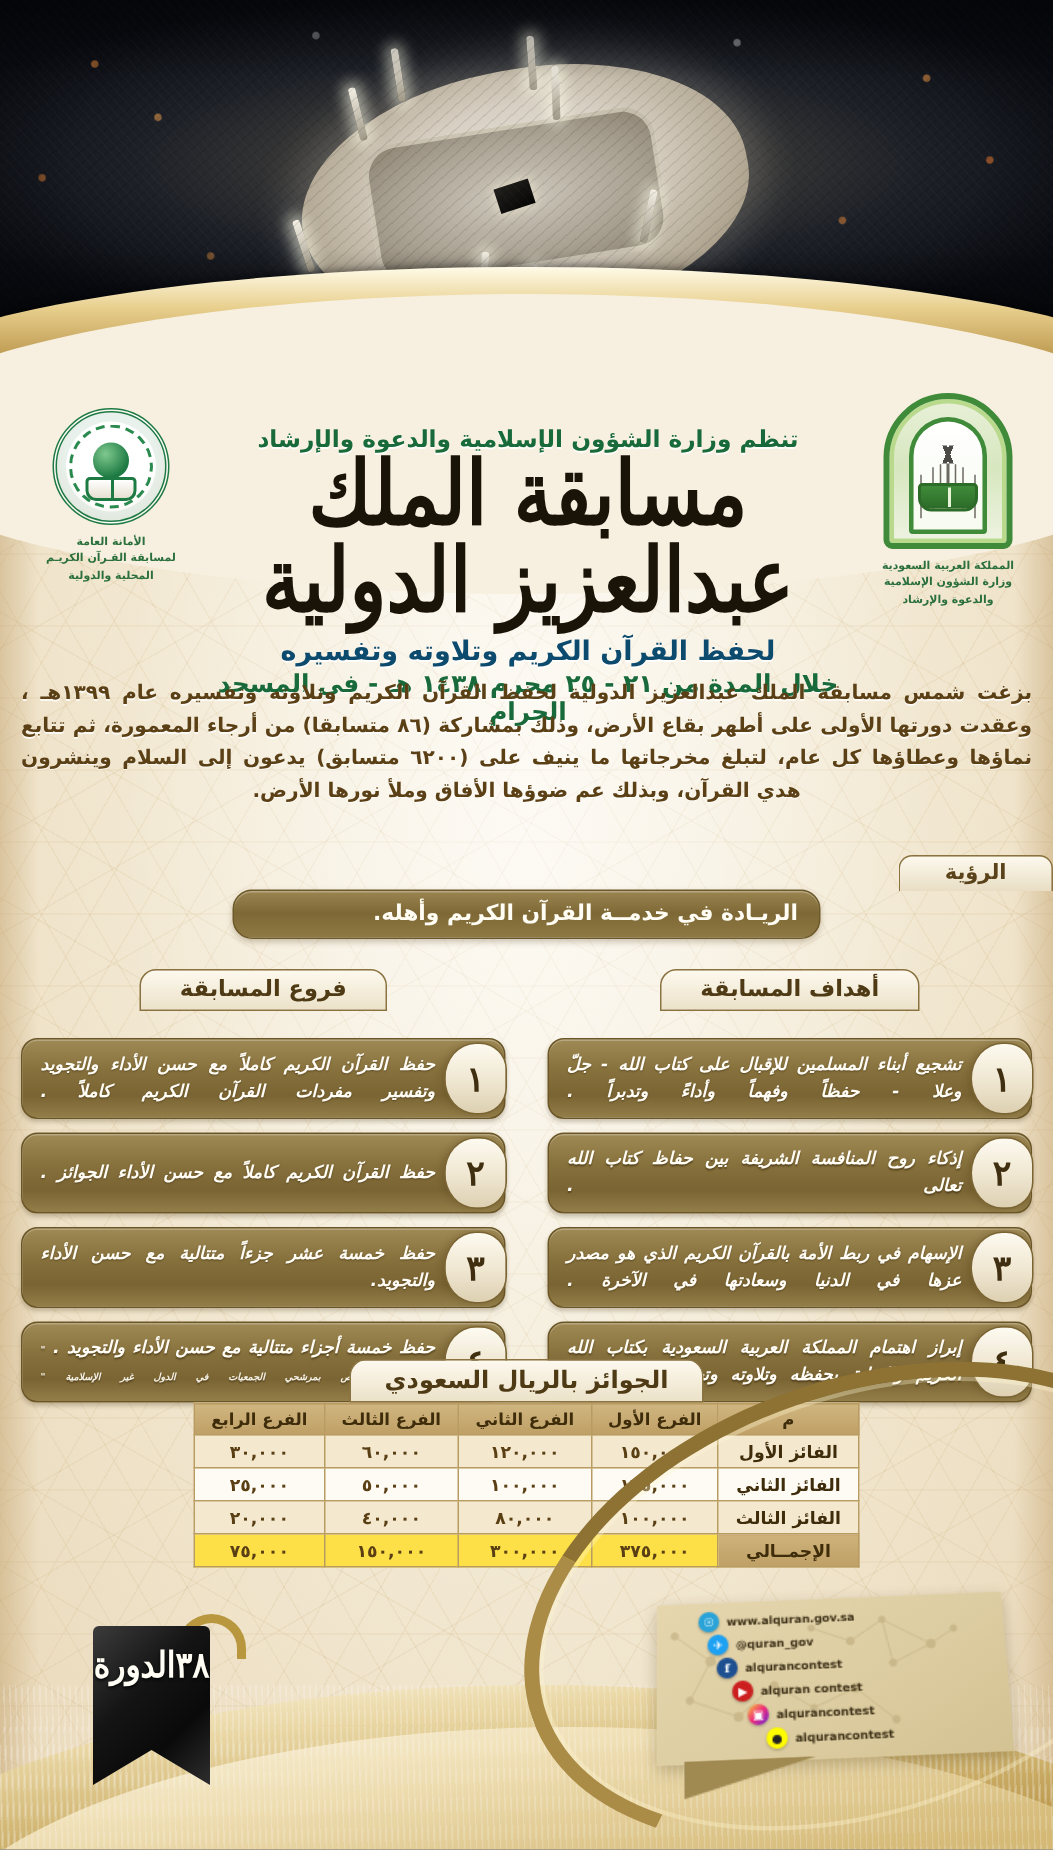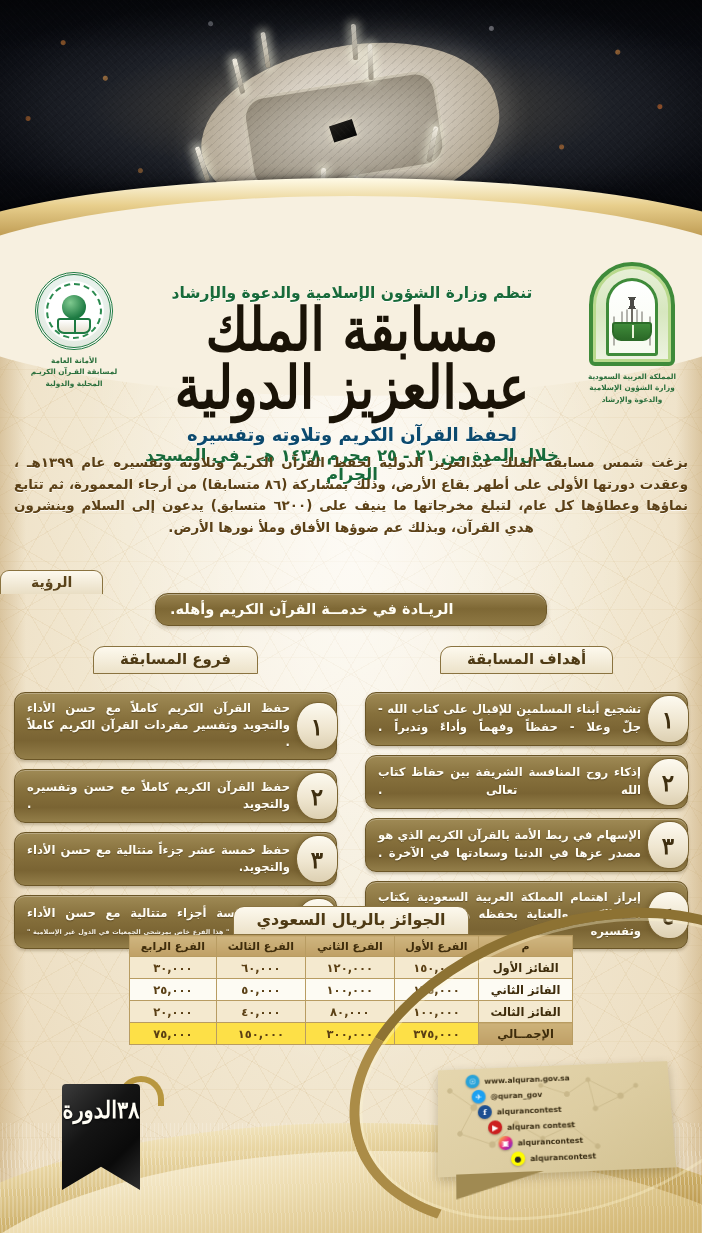--- a/index.html
+++ b/index.html
@@ -253,21 +253,21 @@
   
   .intro {
     position:absolute; left:14px; top:452px; width:674px;
     text-align:justify; text-align-last:center;
     font-size:13.4px; line-height:1.62; font-weight:bold;
     color:#5b4016;
     text-shadow:0 1px 0 rgba(255,255,255,.75);
   }
 
   
-  .vision-wrap { position:absolute; left:0; top:570px; width:702px; text-align:left; }
+  .vision-wrap { position:absolute; left:0; top:570px; width:702px; text-align:right; }
   .vision-tab {
     display:inline-block;
     background:linear-gradient(180deg,#fdf9ee,#e9dec4);
     border:1.6px solid #8a7340;
     border-bottom:none;
     border-radius:9px 9px 0 0;
     padding:3px 30px 4px;
     font-size:14px; font-weight:bold; color:#5a431a;
     letter-spacing:1px;
     position:relative; z-index:3;
@@ -308,20 +308,21 @@
     box-shadow:inset 0 1px 0 rgba(255,255,255,.26), 0 2px 3px rgba(80,60,25,.28);
     padding:7px 46px 8px 12px;
     min-height:54px;
     display:flex; align-items:center;
   }
   .item-text {
     color:#fffdf5; font-size:11.6px; line-height:1.48; font-weight:bold;
     text-align:justify; text-align-last:justify;
     width:100%;
     text-shadow:0 1px 1px rgba(60,44,16,.55);
+    font-style:italic;
   }
   .item-note {
     font-size:6.4px; font-weight:bold; opacity:.92; letter-spacing:0;
   }
   .item-num {
     position:absolute; right:-1px; top:50%;
     transform:translateY(-50%);
     width:42px; height:48px;
     background:linear-gradient(180deg,#fdfaf0 0%, #efe6d0 55%, #ddd0b2 100%);
     border:1.6px solid #7a6433;
@@ -595,21 +596,21 @@
 
       <div class="item">
         <div class="item-body">
           <div class="item-text">حفظ القرآن الكريم كاملاً مع حسن الأداء والتجويد وتفسير مفردات القرآن الكريم كاملاً .</div>
         </div>
         <div class="item-num">١</div>
       </div>
 
       <div class="item">
         <div class="item-body">
-          <div class="item-text">حفظ القرآن الكريم كاملاً مع حسن وتفسيره والتجويد .</div>
+          <div class="item-text">حفظ القرآن الكريم كاملاً مع حسن الأداء الجوائز .</div>
         </div>
         <div class="item-num">٢</div>
       </div>
 
       <div class="item">
         <div class="item-body">
           <div class="item-text">حفظ خمسة عشر جزءاً متتالية مع حسن الأداء والتجويد.</div>
         </div>
         <div class="item-num">٣</div>
       </div>

